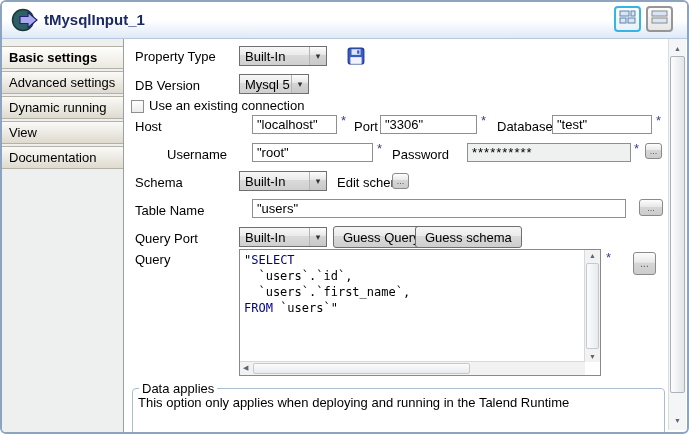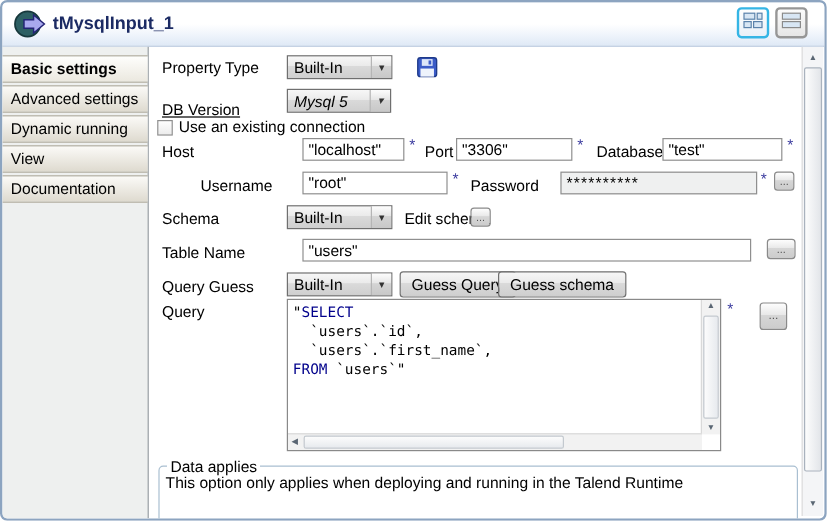--- a/index.html
+++ b/index.html
@@ -113,22 +113,22 @@
   </div>
   <span style="position:absolute;left:345px;top:45px;cursor:pointer;">
     <svg width="18" height="18" viewBox="0 0 16 16">
       <rect x="1" y="1" width="14" height="14" rx="2" fill="#3a5bc7" stroke="#1e3a8a"></rect>
       <rect x="4" y="2" width="8" height="5" fill="#dce6f8"></rect>
       <rect x="9" y="3" width="2" height="3" fill="#3a5bc7"></rect>
       <rect x="3" y="9" width="10" height="6" fill="#eef3fc"></rect>
     </svg>
   </span>
 
-  <span class="lbl" style="left:133px;top:82px;text-decoration:underline;">DB Version</span>
-  <div class="dd" style="left:237px;top:72px;width:87px;font-style:italic;">
+  <span class="lbl" style="left:133px;top:76px;">DB Version</span>
+  <div class="dd" style="left:237px;top:72px;width:70px;">
     <span class="ddval">Mysql 5</span>
     <span class="ddarrow">▾</span>
   </div>
 
   <span class="cb" style="left:129px;top:98px;"></span>
   <span class="lbl" style="left:147px;top:96px;">Use an existing connection</span>
 
   <span class="lbl" style="left:133px;top:117px;">Host</span>
   <div class="inp" style="left:250px;top:113px;width:85px;">"localhost"</div>
   <span class="ast" style="left:339px;top:111px;">*</span>
@@ -152,21 +152,21 @@
     <span class="ddval">Built-In</span>
     <span class="ddarrow">▾</span>
   </div>
   <span class="lbl" style="left:335px;top:173px;">Edit schema</span>
   <div class="mini" style="left:390px;top:171px;width:17px;height:16px;">...</div>
 
   <span class="lbl" style="left:133px;top:201px;">Table Name</span>
   <div class="inp" style="left:250px;top:197px;width:374px;">"users"</div>
   <div class="mini" style="left:637px;top:197px;width:24px;height:17px;">...</div>
 
-  <span class="lbl" style="left:133px;top:229px;">Query Guess</span>
+  <span class="lbl" style="left:133px;top:229px;">Query Port</span>
   <div class="dd" style="left:237px;top:225px;width:88px;">
     <span class="ddval">Built-In</span>
     <span class="ddarrow">▾</span>
   </div>
   <div class="btn" style="left:331px;top:224px;">Guess Query</div>
   <div class="btn" style="left:413px;top:224px;">Guess schema</div>
 
   <span class="lbl" style="left:133px;top:250px;">Query</span>
   <div class="qbox">
     <div class="qtext"><div><span>"</span><span class="kw">SELECT </span></div><div><span>  `users`.`id`, </span></div><div><span>  `users`.`first_name`, </span></div><div><span class="kw">FROM</span><span> `users`"</span></div></div>

